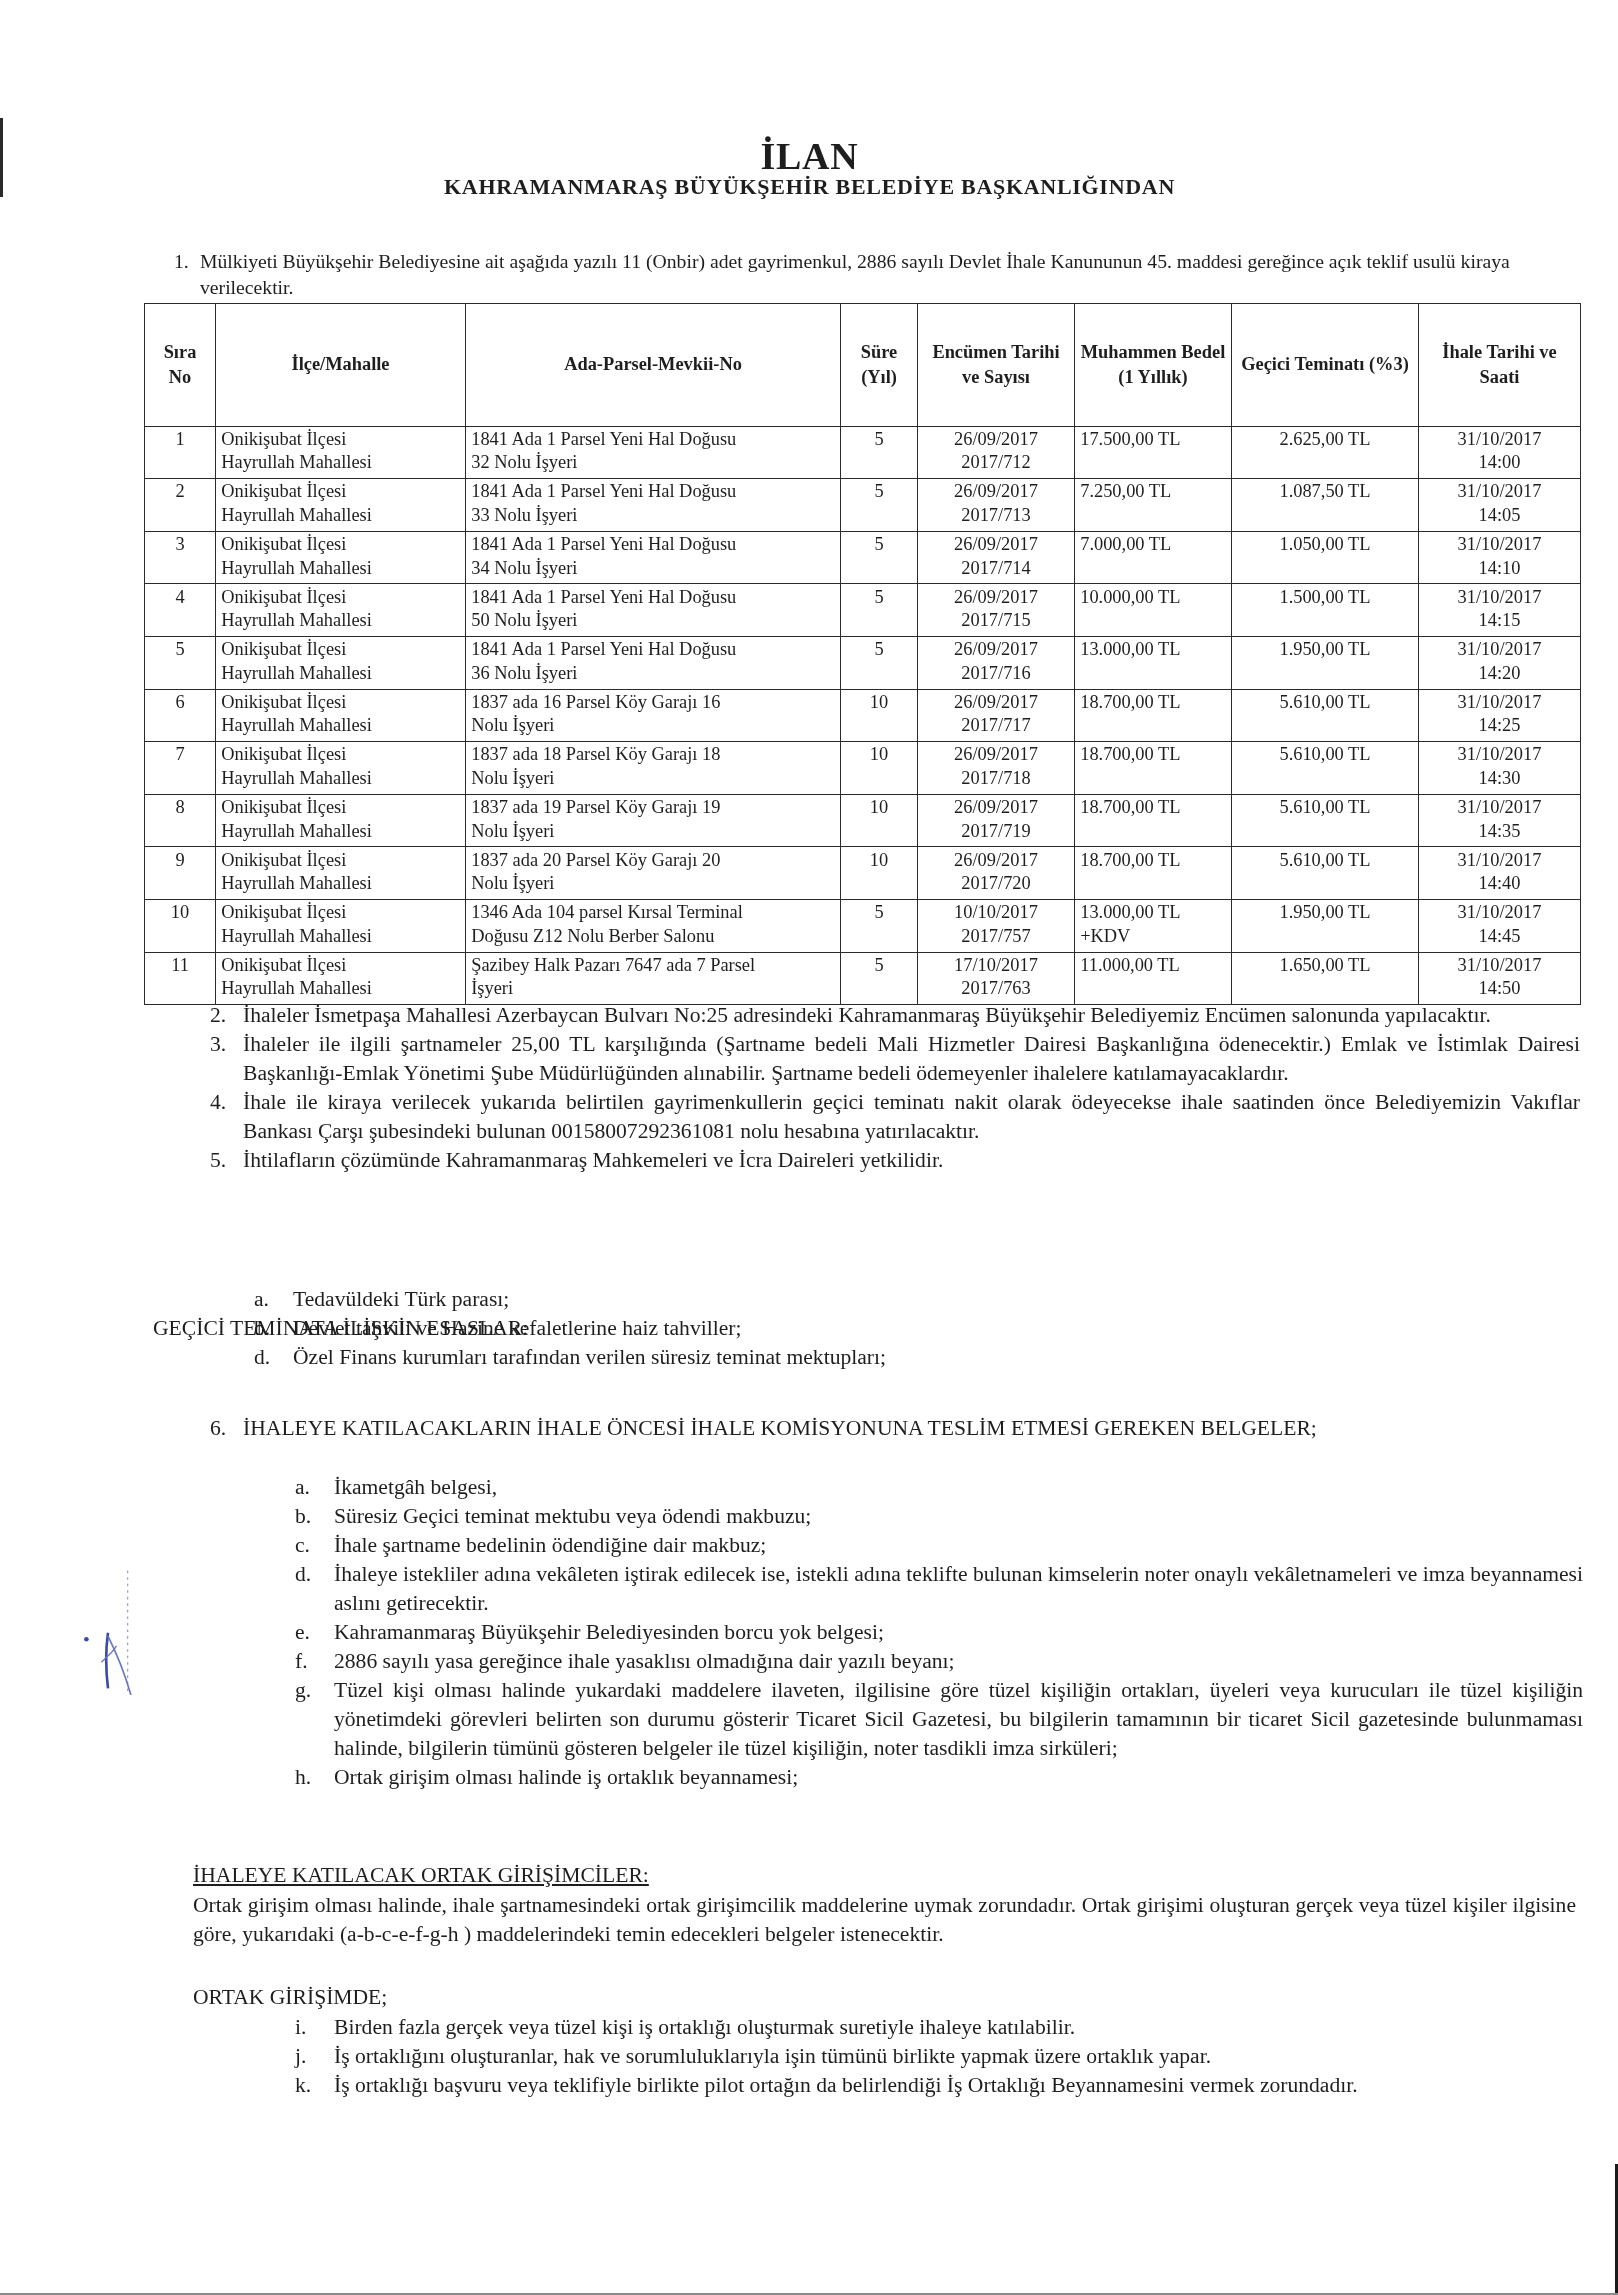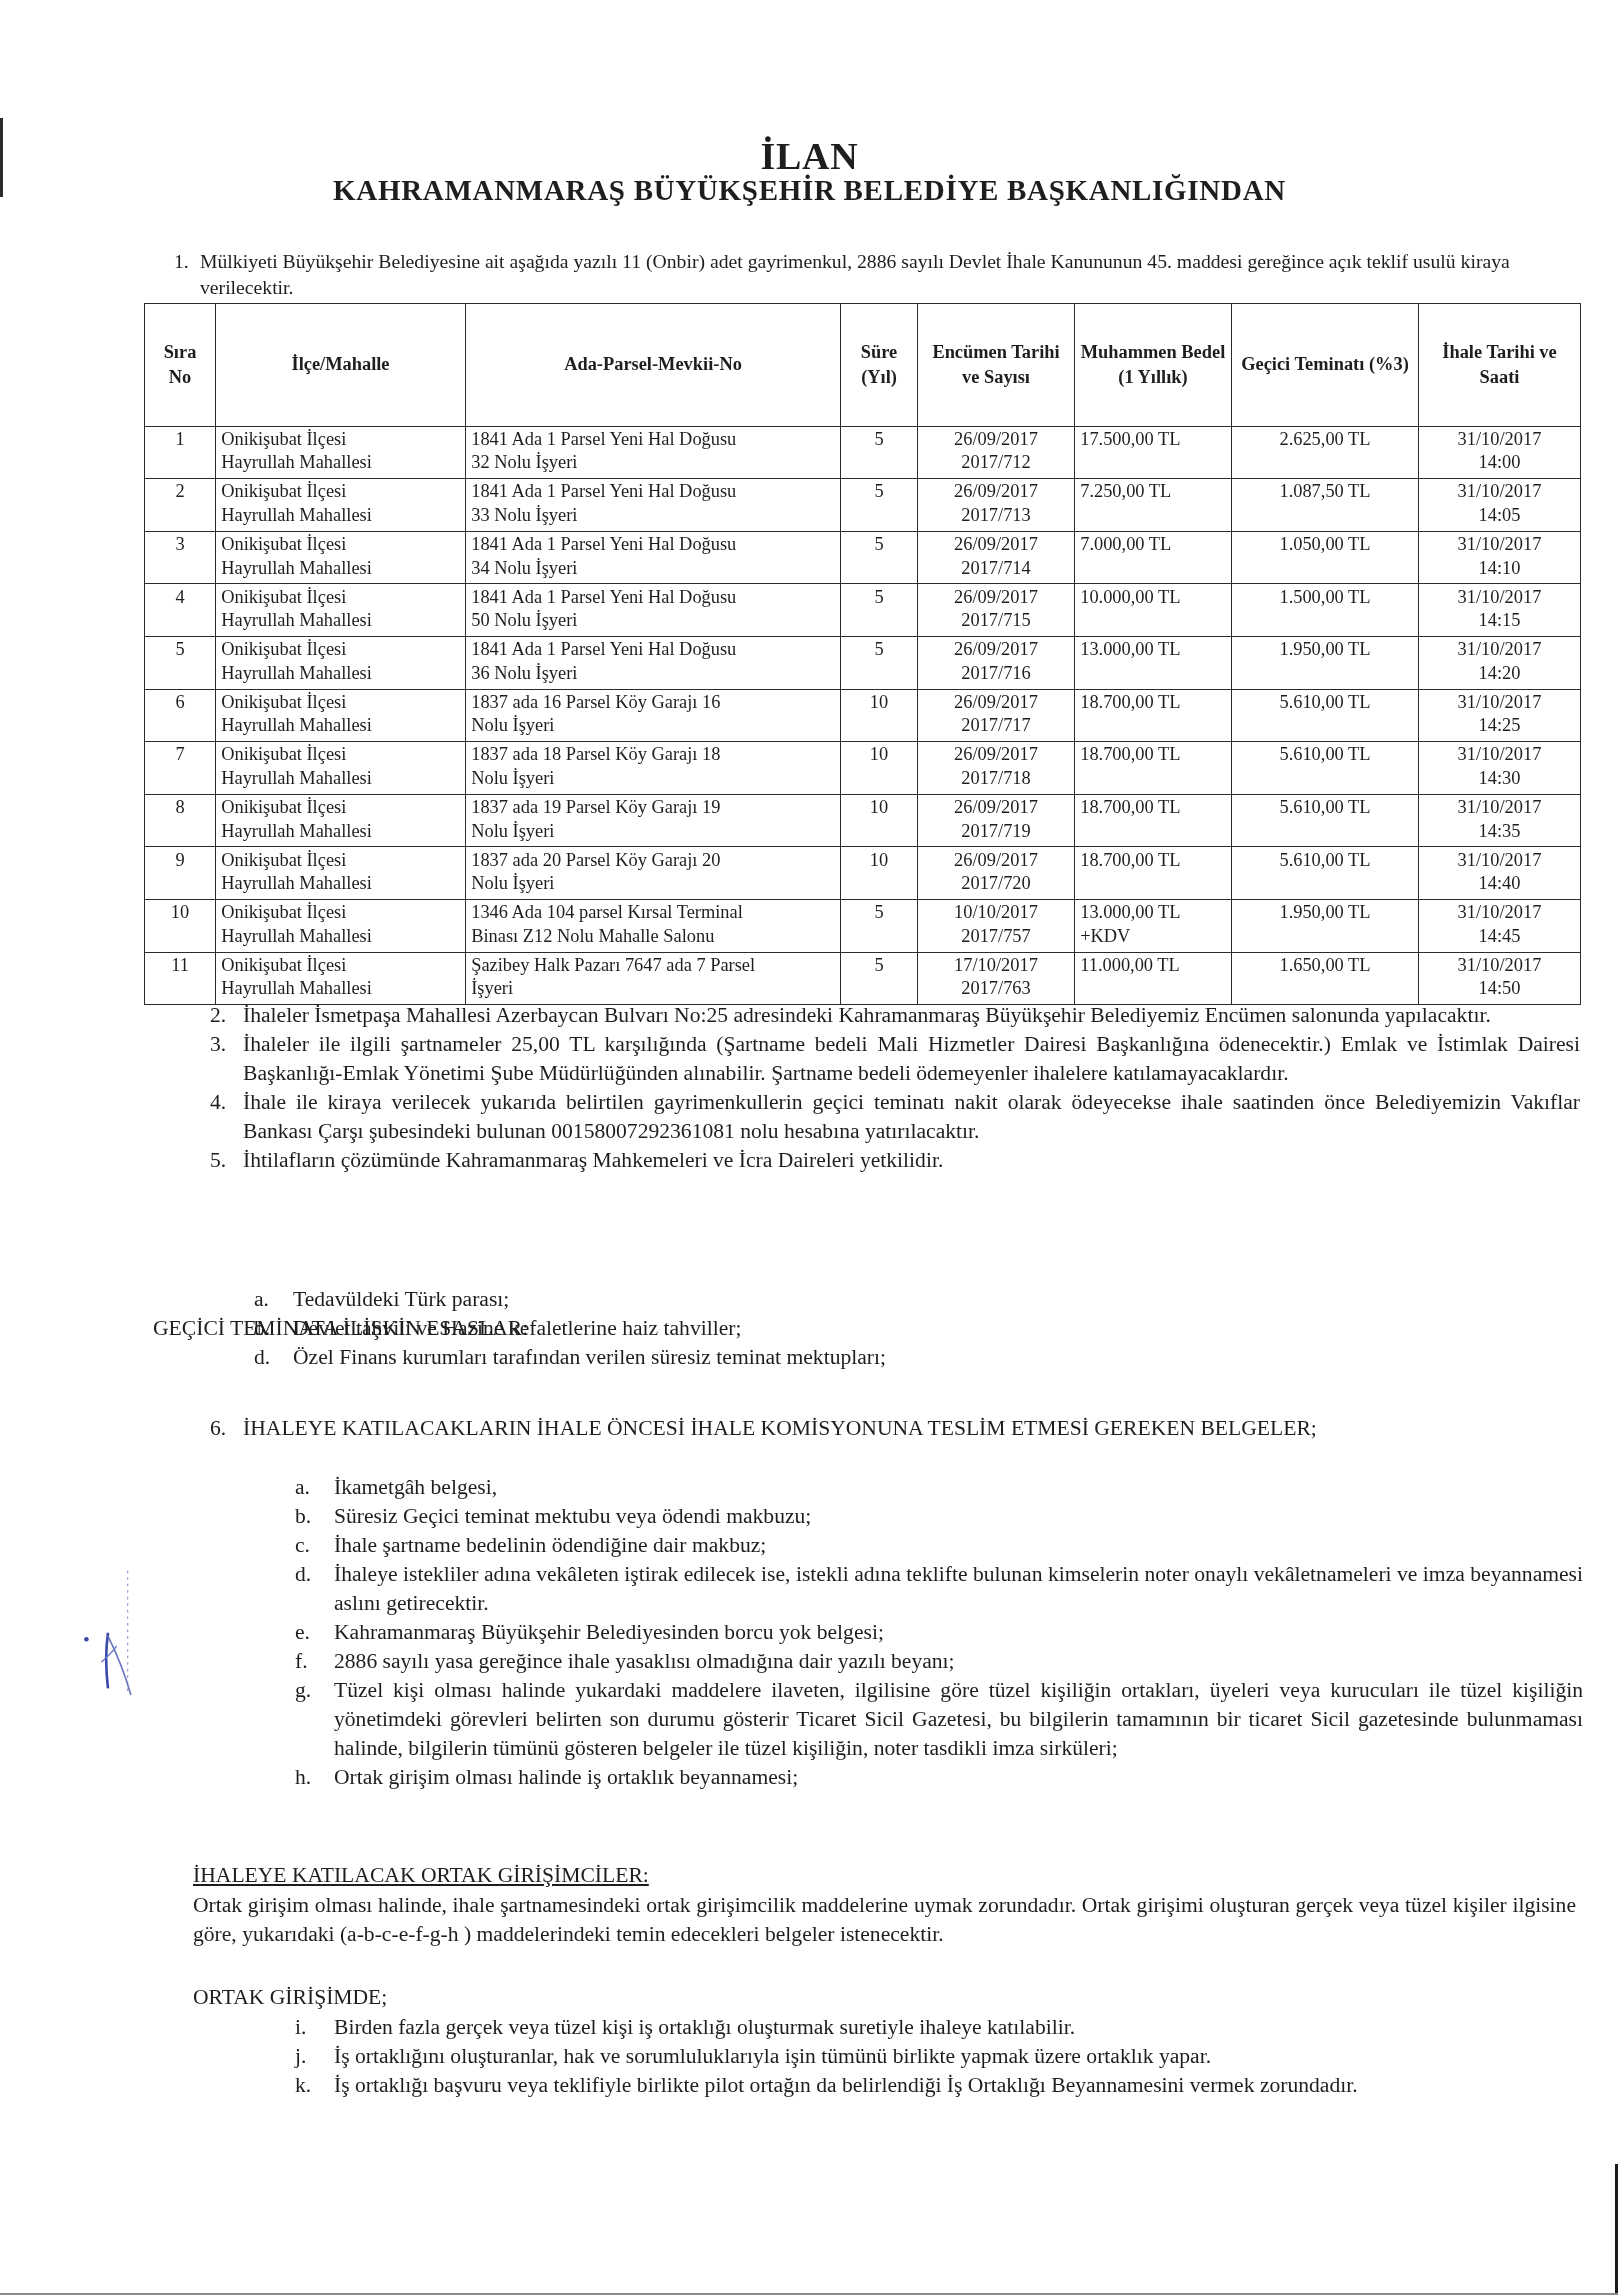--- a/index.html
+++ b/index.html
@@ -11,21 +11,21 @@
   .page-edge-left { position: absolute; left: 0; top: 118px; width: 2.6px; height: 79px; background: #2a2a2a; }
   .page-edge-right { position: absolute; right: 0; top: 2164px; width: 3.9px; height: 132px; background: #1a1a1a; }
   .page-edge-bottom { position: absolute; left: 0; bottom: 0; width: 1619px; height: 2px; background: #8a8a8a; }
 
   .title-1 {
     position: absolute; top: 134px; left: 0; width: 1619px; text-align: center;
     font-size: 38px; font-weight: bold; letter-spacing: 0.7px;
   }
   .title-2 {
     position: absolute; top: 174px; left: 0; width: 1619px; text-align: center;
-    font-size: 29px; font-weight: bold; letter-spacing: 0.7px;
+    font-size: 22px; font-weight: bold; letter-spacing: 0.7px;
   }
 
   .intro {
     position: absolute; top: 248px; left: 200px; width: 1377px;
     font-size: 19.7px; line-height: 26px;
   }
   .intro .num { position: absolute; left: -26px; }
 
   table.tbl {
     position: absolute; top: 303px; left: 144px; width: 1437px;
@@ -333,21 +333,21 @@
   </tr>
 
   <tr>
     <td class="c-center"><span>10</span></td>
     <td class="c-left">
           <div>Onikişubat İlçesi</div>
           <div>Hayrullah Mahallesi</div>
         </td>
     <td class="c-left">
           <div>1346 Ada 104 parsel Kırsal Terminal</div>
-          <div>Binası Z12 Nolu Mahalle Salonu</div>
+          <div>Doğusu Z12 Nolu Berber Salonu</div>
         </td>
     <td class="c-center"><span>5</span></td>
     <td class="c-center">
           <div>10/10/2017</div>
           <div>2017/757</div>
         </td>
     <td class="c-left">
           <div>13.000,00 TL</div>
           <div>+KDV</div>
         </td>

